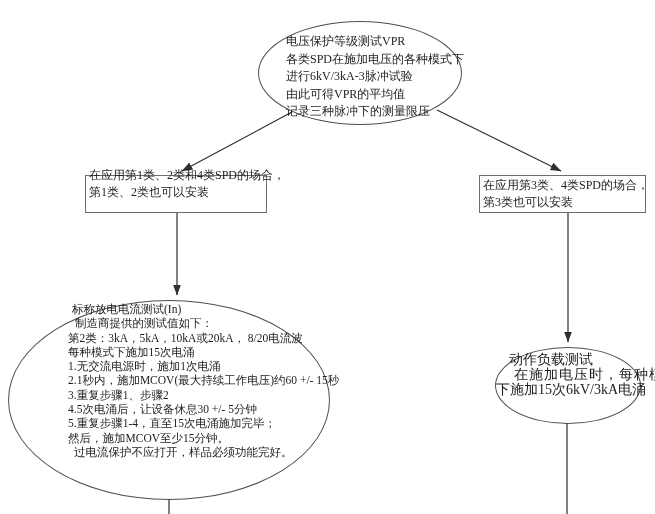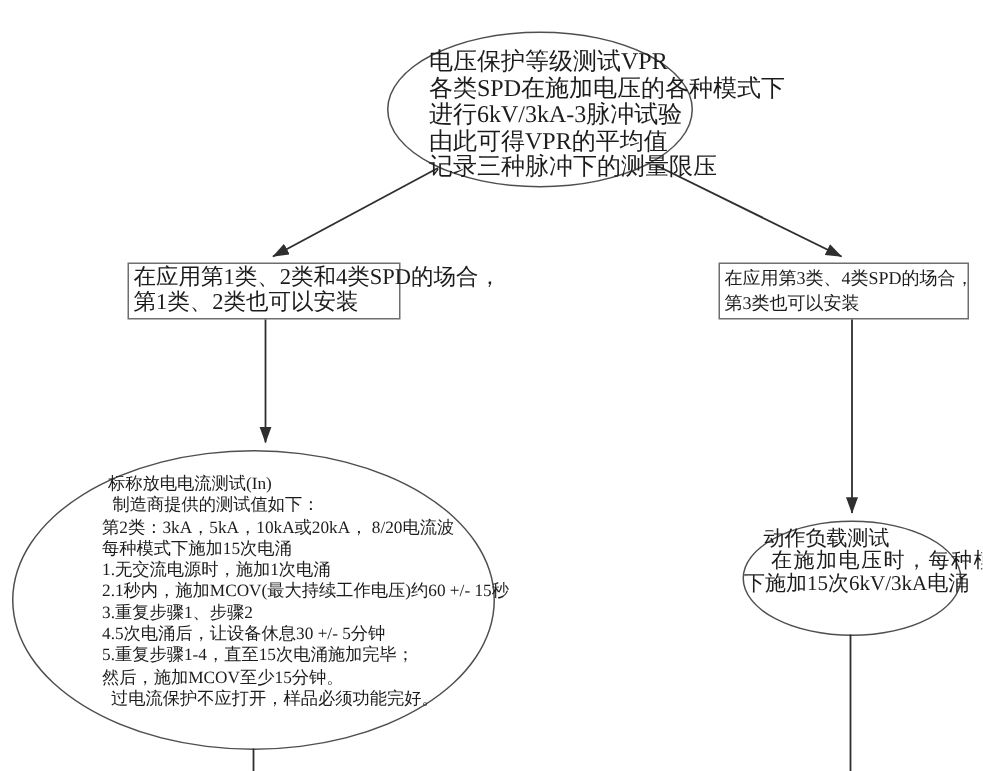--- a/index.html
+++ b/index.html
@@ -10,33 +10,33 @@
   }
   .node{position:absolute;box-sizing:border-box;background:#fff;}
   .ellipse{border:1px solid #4f4f4f;border-radius:50%;}
   .rectbox{border:1px solid #6e6e6e;}
   .txt{position:absolute;z-index:3;}
   .txt div{white-space:nowrap;}
   svg.wires{position:absolute;left:0;top:0;z-index:2;pointer-events:none;}
 
   
   #vpr-shape{left:258px;top:21px;width:204px;height:104px;z-index:1;}
-  #vpr-text{left:286px;top:33px;font-size:16px;line-height:17.6px;}
+  #vpr-text{left:286px;top:33px;font-size:12px;line-height:17.6px;}
 
   
   #box12-shape{left:85px;top:175px;width:182px;height:38px;z-index:1;}
-  #box12-text{left:89px;top:177px;font-size:15px;line-height:17px;}
+  #box12-text{left:89px;top:167px;font-size:12px;line-height:17px;}
 
   
   #box3-shape{left:479px;top:175px;width:167px;height:38px;z-index:1;}
   #box3-text{left:483px;top:177px;font-size:12px;line-height:17px;}
 
   
   #nde-shape{left:8px;top:300px;width:322px;height:200px;z-index:1;}
-  #nde-text{left:68px;top:316px;font-size:11.5px;line-height:14.3px;}
+  #nde-text{left:68px;top:302px;font-size:11.5px;line-height:14.3px;}
   #nde-text div:nth-child(1){margin-left:4px;}
   #nde-text div:nth-child(2){margin-left:7px;}
   #nde-text div:nth-child(11){margin-left:6px;}
   #nde-text div:nth-child(12){margin-left:3px;}
 
   
   #dct-shape{left:495px;top:347px;width:146px;height:77px;z-index:1;}
   #dct-text{left:495px;top:352px;font-size:14px;line-height:15.2px;}
   #dct-text div:nth-child(1){margin-left:14px;}
   #dct-text div:nth-child(2){margin-left:19px;letter-spacing:1px;}

